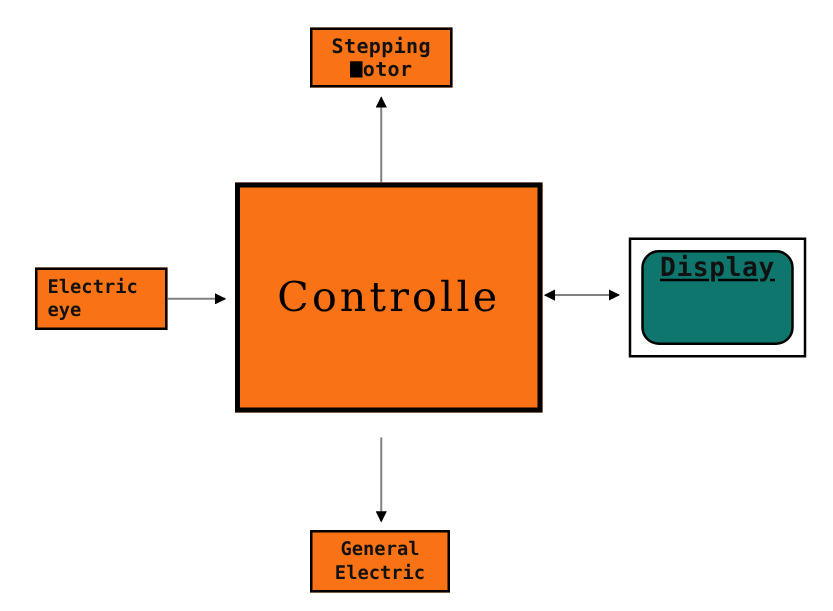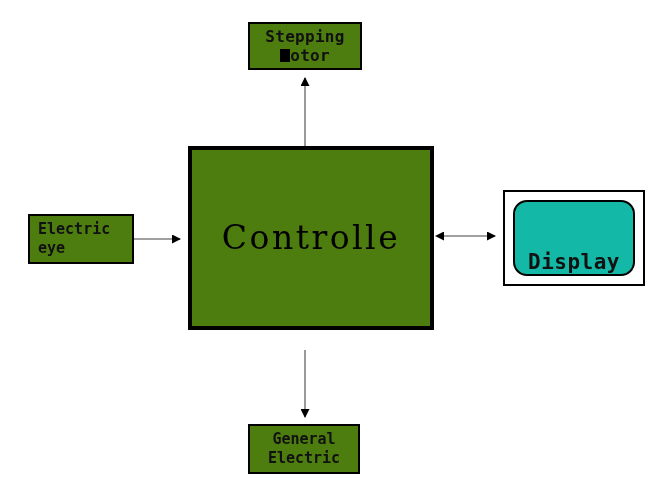--- a/index.html
+++ b/index.html
@@ -21,21 +21,21 @@
   }
   .svg-layer {
     position: absolute;
     left: 0;
     top: 0;
     width: 666px;
     height: 489px;
   }
   .node {
     position: absolute;
-    background: #4d7c0f;
+    background: #f97316;
     box-sizing: border-box;
     display: flex;
     flex-direction: column;
     justify-content: center;
   }
 
   
   #node-stepping-motor {
     left: 248px;
     top: 22px;
@@ -112,25 +112,26 @@
     box-sizing: border-box;
   }
   #node-display-inner {
     position: absolute;
     left: 8px;
     top: 8px;
     right: 8px;
     bottom: 8px;
     border: 2.5px solid #000000;
     border-radius: 14px;
-    background: #14b8a6;
+    background: #0f766e;
     box-sizing: border-box;
     display: flex;
-    align-items: flex-end;
+    align-items: flex-start;
     justify-content: center;
+    text-decoration: underline;
   }
   #node-display-inner .label {
     font-size: 21px;
     line-height: 24px;
     font-weight: bold;
     color: #111111;
     letter-spacing: 0.5px;
     white-space: nowrap;
   }
 

